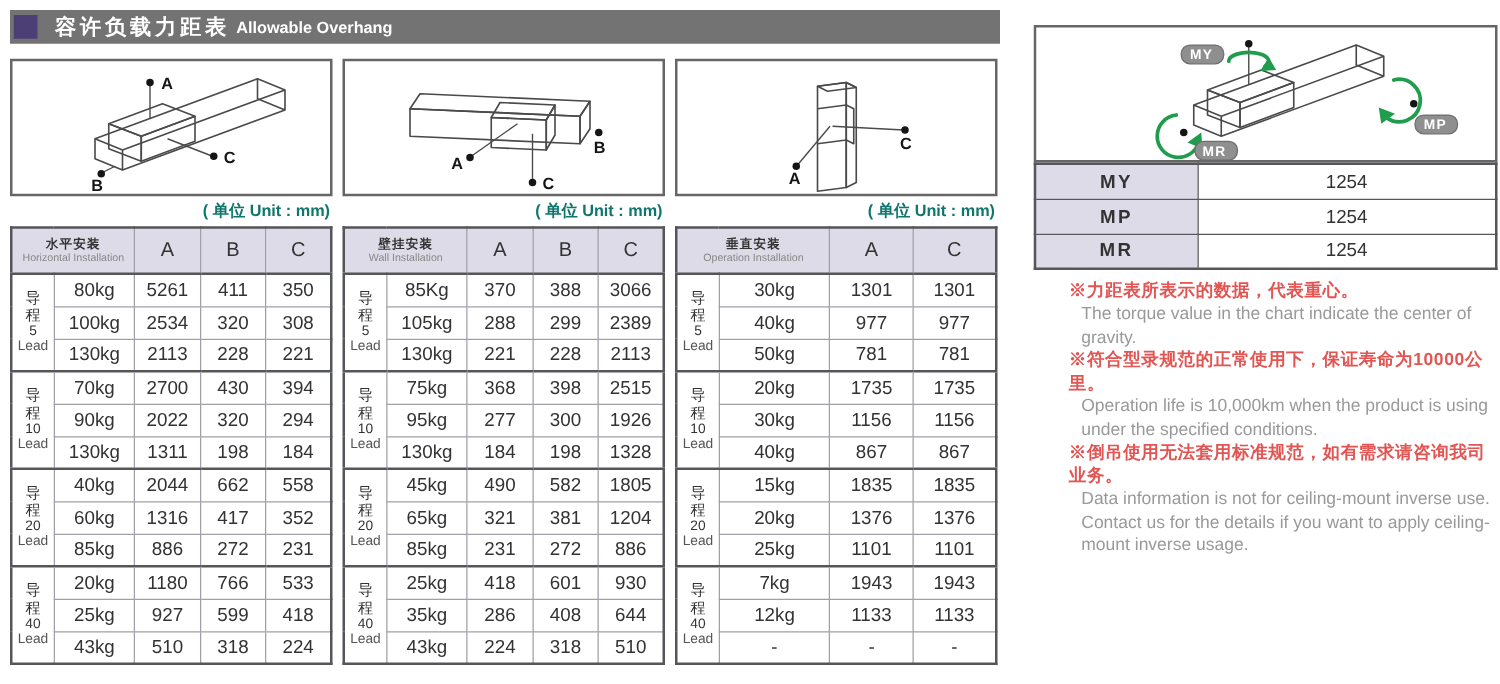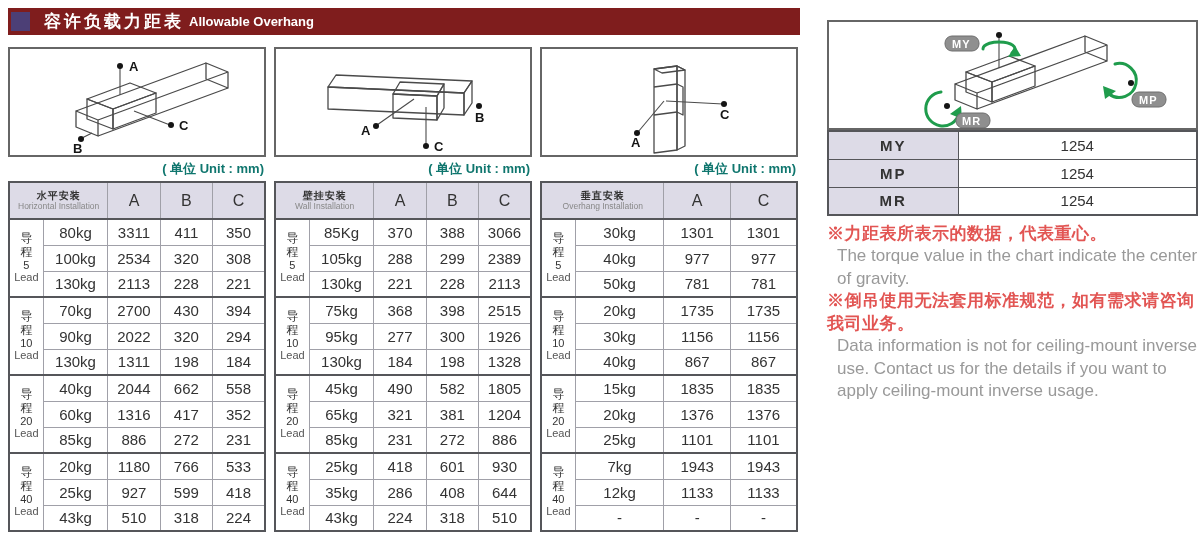--- a/index.html
+++ b/index.html
@@ -6,21 +6,21 @@
   html,body { background:#fff; }
   body {
     width:1200px; height:547px; overflow:hidden;
     font-family:"Liberation Sans", sans-serif; color:#333;
   }
   .page { width:1200px; height:547px; padding:8px 0 0 8px; display:flex; gap:27px; }
   .left-region { width:792px; flex:none; }
   .right-region { width:371px; flex:none; }
 
   
-  .hbar { height:27px; background:#7f1d1d; display:flex; align-items:center; }
+  .hbar { height:27px; background:#737373; display:flex; align-items:center; }
   .hbar .sq { width:19px; height:19px; background:#4c3f76; margin-left:3px; flex:none; }
   .hbar .zh { color:#fff; font-weight:bold; font-size:17px; margin-left:14px; letter-spacing:3px; white-space:nowrap; }
   .hbar .en { color:#fff; font-weight:bold; font-size:13px; margin-left:5px; white-space:nowrap; }
 
   
   .cols { display:flex; gap:8px; margin-top:12px; }
   .col { width:258px; flex:none; }
 
   .dbox { height:110px; border:2px solid #666; background:#fff; }
   .dbox svg { display:block; }
@@ -40,21 +40,21 @@
   td.lead-cell .lead-en { display:block; font-size:11px; color:#555; }
   td.kg-cell { background:#dddbe7; font-size:14px; }
   tr.gstart td { border-top:2px solid #55565a; }
 
   
   table.moment { width:100%; border-collapse:collapse; table-layout:fixed; border:2px solid #55565a; margin-top:0; }
   table.moment td { border:1px solid #55565a; height:28px; text-align:center; font-size:15px; color:#333; }
   table.moment td.lbl { width:130px; background:#dddbe7; font-weight:bold; letter-spacing:2px; }
 
   
-  .notes { margin-top:7px; font-size:17px; line-height:1.32; }
+  .notes { margin-top:7px; font-size:14px; line-height:1.32;margin-left:28px; }
   .note-zh { color:#e25553; font-weight:bold; letter-spacing:0.5px; }
   .note-en { color:#999; padding-left:10px; }
 
   
   .wire { fill:none; stroke:#4a4a4a; stroke-width:1.3; stroke-linejoin:round; }
   .leader { fill:none; stroke:#4a4a4a; stroke-width:1.1; }
   .dot { fill:#151515; }
   .ptlabel { font-family:"Liberation Sans",sans-serif; font-size:13px; font-weight:bold; fill:#151515; }
   .garrow { fill:none; stroke:#1f9c4c; stroke-width:3; stroke-linecap:round; }
   .ghead { fill:#1f9c4c; stroke:none; }
@@ -119,21 +119,21 @@
               </thead>
               <tbody>
                 <tr>
                   <td class="lead-cell" rowspan="3">
                     <span class="lead-zh">导</span>
                     <span class="lead-zh">程</span>
                     <span class="lead-num">5</span>
                     <span class="lead-en">Lead</span>
                   </td>
                   <td class="kg-cell">80kg</td>
-                  <td>3311</td>
+                  <td>5261</td>
                   <td>411</td>
                   <td>350</td>
                 </tr>
                 <tr>
                   <td class="kg-cell">100kg</td>
                   <td>2534</td>
                   <td>320</td>
                   <td>308</td>
                 </tr>
                 <tr>
@@ -382,21 +382,21 @@
               <colgroup>
                 <col style="width: 34px;">
                 <col style="width: 88px;">
                 <col style="width: 66px;">
                 <col style="width: 66px;">
               </colgroup>
               <thead>
                 <tr>
                   <th colspan="2">
                     <span class="title-zh">垂直安装</span>
-                    <span class="title-en">Overhang Installation</span>
+                    <span class="title-en">Operation Installation</span>
                   </th>
                   <th><span class="col-letter">A</span></th>
                   <th><span class="col-letter">C</span></th>
                 </tr>
               </thead>
               <tbody>
                 <tr>
                   <td class="lead-cell" rowspan="3">
                     <span class="lead-zh">导</span>
                     <span class="lead-zh">程</span>
@@ -538,19 +538,23 @@
         </tr>
       </tbody>
     </table>
 
     <div class="notes">
       <div class="note">
         <div class="note-zh">※力距表所表示的数据，代表重心。</div>
         <div class="note-en">The torque value in the chart indicate the center of gravity.</div>
       </div>
       <div class="note">
+        <div class="note-zh">※符合型录规范的正常使用下，保证寿命为10000公里。</div>
+        <div class="note-en">Operation life is 10,000km when the product is using under the specified conditions.</div>
+      </div>
+      <div class="note">
         <div class="note-zh">※倒吊使用无法套用标准规范，如有需求请咨询我司业务。</div>
         <div class="note-en">Data information is not for ceiling-mount inverse use. Contact us for the details if you want to apply ceiling-mount inverse usage.</div>
       </div>
     </div>
 
   </div>
 </div>
 
 </body></html>

